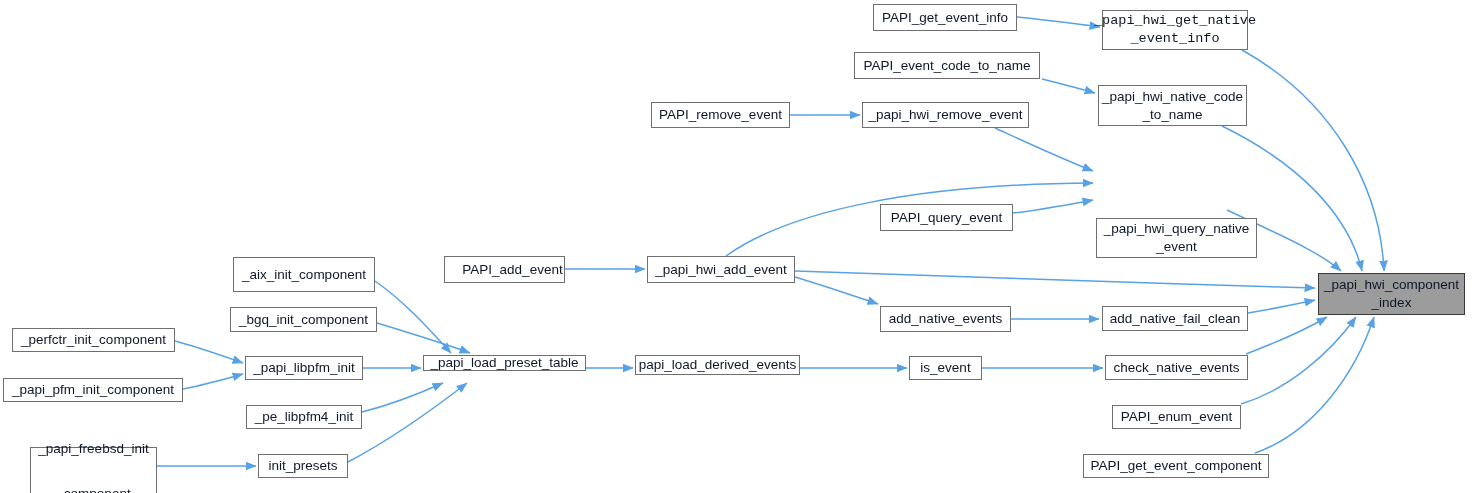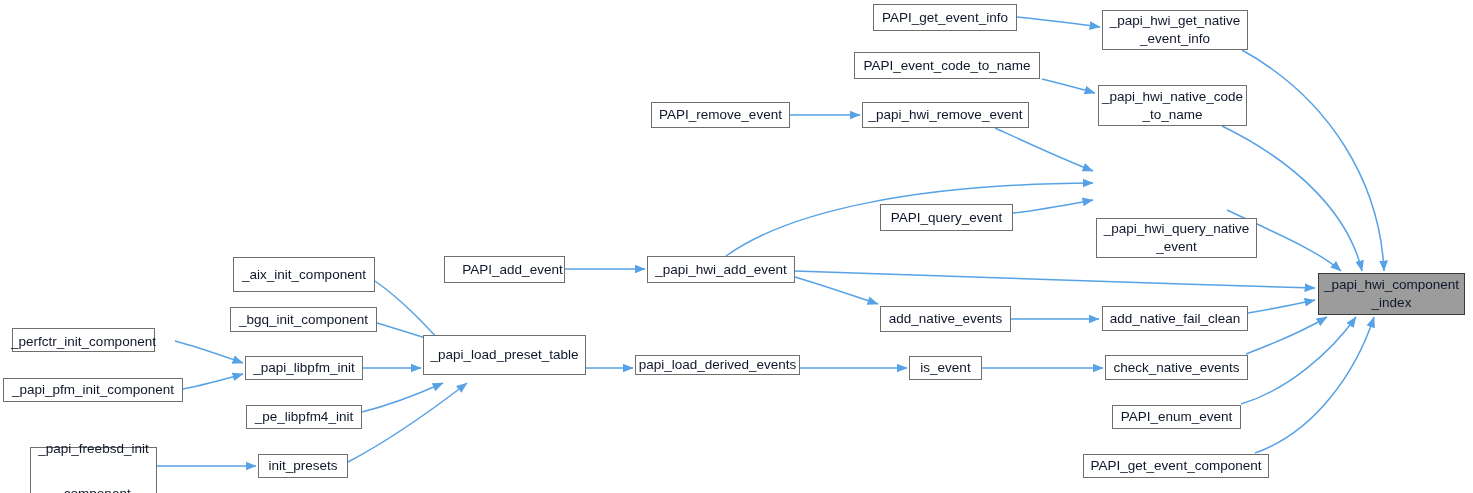--- a/index.html
+++ b/index.html
@@ -77,21 +77,21 @@
         <path d="M1255,453 C1315,432 1356,372 1374,317" fill="none" stroke="#57a2e6" stroke-width="1.5" marker-end="url(#arrowhead)"></path>
         <path d="M1242,50 C1332,100 1380,185 1384,271" fill="none" stroke="#57a2e6" stroke-width="1.5" marker-end="url(#arrowhead)"></path>
         <path d="M1222,126 C1300,164 1349,216 1362,271" fill="none" stroke="#57a2e6" stroke-width="1.5" marker-end="url(#arrowhead)"></path>
         <path d="M1227,210 C1280,235 1318,251 1341,271" fill="none" stroke="#57a2e6" stroke-width="1.5" marker-end="url(#arrowhead)"></path>
       </g>
   </svg>
   <div id="nodes">
       <div class="node" style="left: 873px; top: 4px; width: 144px; height: 27px;">
         <span>PAPI_get_event_info</span>
       </div>
-      <div class="node" style="left: 1102px; top: 10px; width: 146px; height: 40px;">
+      <div class="node" style="left: 1102px; top: 10px; width: 146px; height: 40px; font-family: Liberation Mono, monospace;">
         <span>_papi_hwi_get_native</span>
         <span>_event_info</span>
       </div>
       <div class="node" style="left: 854px; top: 52px; width: 186px; height: 27px;">
         <span>PAPI_event_code_to_name</span>
       </div>
       <div class="node" style="left: 1098px; top: 85px; width: 149px; height: 41px;">
         <span>_papi_hwi_native_code</span>
         <span>_to_name</span>
       </div>
@@ -119,27 +119,27 @@
       </div>
       <div class="node" style="left: 230px; top: 307px; width: 147px; height: 25px;">
         <span>_bgq_init_component</span>
       </div>
       <div class="node" style="left: 880px; top: 306px; width: 131px; height: 26px;">
         <span>add_native_events</span>
       </div>
       <div class="node" style="left: 1102px; top: 306px; width: 146px; height: 25px;">
         <span>add_native_fail_clean</span>
       </div>
-      <div class="node" style="left: 12px; top: 328px; width: 143px; height: 24px; justify-content: flex-end;">
+      <div class="node" style="left: 12px; top: 328px; width: 163px; height: 24px;">
         <span>_perfctr_init_component</span>
       </div>
       <div class="node" style="left: 245px; top: 356px; width: 118px; height: 24px;">
         <span>_papi_libpfm_init</span>
       </div>
-      <div class="node" style="left: 423px; top: 335px; width: 163px; height: 40px;">
+      <div class="node" style="left: 423px; top: 355px; width: 163px; height: 16px;">
         <span>_papi_load_preset_table</span>
       </div>
       <div class="node" style="left: 635px; top: 355px; width: 165px; height: 20px;">
         <span>papi_load_derived_events</span>
       </div>
       <div class="node" style="left: 909px; top: 356px; width: 73px; height: 24px;">
         <span>is_event</span>
       </div>
       <div class="node" style="left: 1105px; top: 355px; width: 143px; height: 25px;">
         <span>check_native_events</span>

